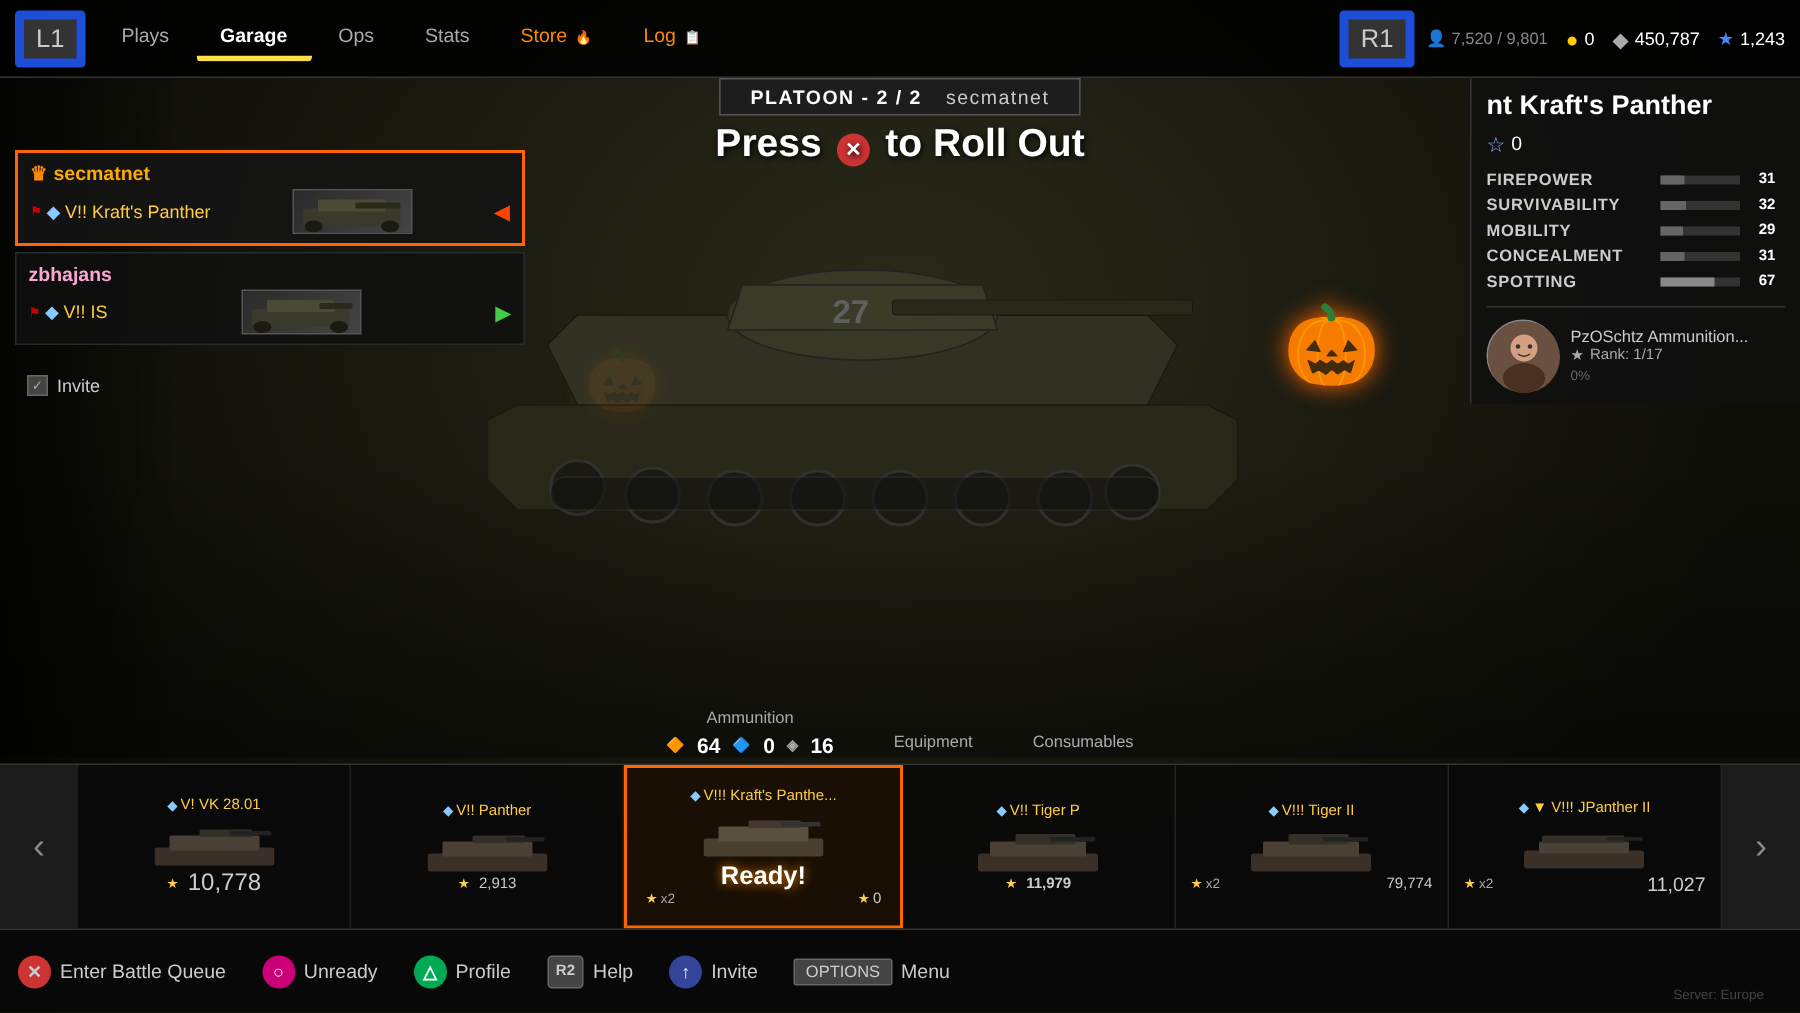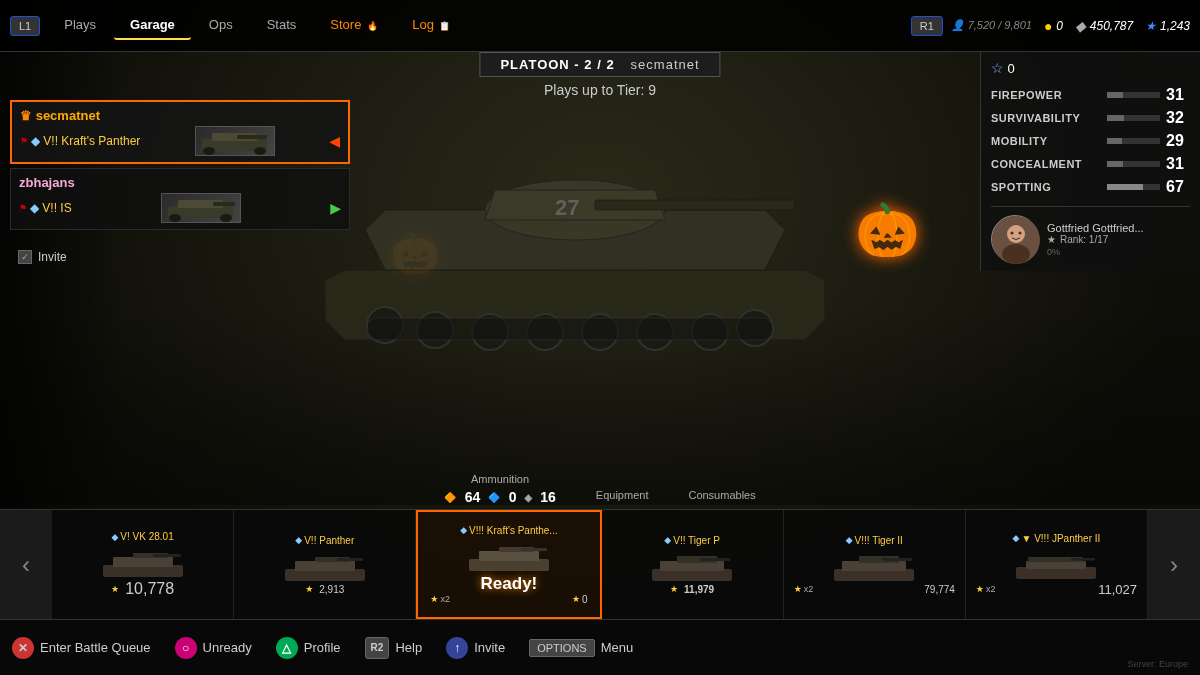--- a/index.html
+++ b/index.html
@@ -30,24 +30,24 @@
       background: rgba(0,0,0,0.85);
       display: flex;
       align-items: center;
       padding: 0 10px;
       z-index: 10;
       border-bottom: 1px solid #333;
     }
 
     .nav-btn-l1 {
       background: #333;
-      border: 1px solid #1d4ed8;
+      border: 6px solid #1d4ed8;
       color: #ccc;
       padding: 3px 8px;
-      font-size: 11px;
+      font-size: 17px;
       border-radius: 3px;
       margin-right: 8px;
     }
 
     .nav-tabs {
       display: flex;
       gap: 2px;
       flex: 1;
     }
 
@@ -55,29 +55,28 @@
       padding: 6px 16px;
       font-size: 13px;
       color: #aaa;
       cursor: pointer;
       border-radius: 3px;
     }
 
     .nav-tab.active {
       color: #fff;
       font-weight: bold;
-      border-bottom: 2px solid #fde047;
+      border-bottom: 4px solid #fde047;
     }
 
     .nav-right {
       display: flex;
       align-items: center;
       gap: 12px;
       font-size: 12px;
-      font-style: italic;
     }
 
     .nav-currency {
       display: flex;
       align-items: center;
       gap: 4px;
     }
 
     .gold-icon { color: #ffcc00; font-size: 14px; }
     .silver-icon { color: #aaaaaa; font-size: 14px; }
@@ -263,25 +262,25 @@
       background: #333;
       margin: 0 6px;
     }
 
     .stat-bar {
       height: 100%;
       background: #888;
     }
 
     .stat-value {
-      font-size: 16px;
+      font-size: 10px;
       font-weight: bold;
       color: #fff;
       width: 24px;
-      text-align: left;
+      text-align: center;
     }
 
     .crew-section {
       margin-top: 10px;
       padding-top: 8px;
       border-top: 1px solid #333;
     }
 
     .crew-info {
       display: flex;
@@ -560,21 +559,25 @@
     </div>
   </div>
 </div>
 
 <div class="platoon-bar">
   <span>PLATOON - 2 / 2</span>
   <span style="color:#ccc;font-weight:normal;">secmatnet</span>
 </div>
 
 <div class="roll-out-prompt">
-  <div class="tier-text">Plays up to Tier: 9</div>
+  <div class="press-text">
+    <span>Press</span>
+    <span class="x-button">✕</span>
+    <span>to Roll Out</span>
+  </div>
 </div>
 
 <div class="left-panel">
 
   <div class="platoon-member self">
     <div class="member-name">
       <span style="color:#ff8800;">♛</span>
       <span>secmatnet</span>
     </div>
     <div class="member-tank">
@@ -621,20 +624,21 @@
 
   <div class="invite-btn">
     <div class="invite-checkbox">
       <span style="font-size:9px;color:#aaa;">✓</span>
     </div>
     <span>Invite</span>
   </div>
 </div>
 
 <div class="right-panel">
+  <div class="tank-title">nt Kraft's Panther</div>
   <div class="tank-rating">
     <span class="star-icon">☆</span>
     <span style="font-size:13px;">0</span>
   </div>
 
   <div>
     <div class="stat-row">
       <span class="stat-label">FIREPOWER</span>
       <div class="stat-bar-container">
         <div class="stat-bar" style="width:31%;background:#666;"></div>
@@ -678,21 +682,21 @@
           <circle cx="24" cy="24" r="24" fill="#6a5040"></circle>
           <circle cx="24" cy="18" r="9" fill="#d4a080"></circle>
           <ellipse cx="24" cy="38" rx="14" ry="10" fill="#4a3020"></ellipse>
 
           <circle cx="20" cy="17" r="1.5" fill="#333"></circle>
           <circle cx="28" cy="17" r="1.5" fill="#333"></circle>
           <path d="M20 22 Q24 25 28 22" stroke="#333" stroke-width="1" fill="none"></path>
         </svg>
       </div>
       <div>
-        <div class="crew-name">Gottfried Gottfried...</div>
+        <div class="crew-name">PzOSchtz Ammunition...</div>
         <div class="crew-rank">
           <span>★</span>
           <span>Rank: 1/17</span>
         </div>
         <div style="font-size:9px;color:#666;margin-top:2px;">0%</div>
       </div>
     </div>
   </div>
 </div>
 
@@ -861,16 +865,16 @@
   <div class="action-item">
     <div class="action-icon icon-d" style="color:#fff;">↑</div>
     <span>Invite</span>
   </div>
 
   <div class="action-item">
     <span class="options-btn">OPTIONS</span>
     <span>Menu</span>
   </div>
 
-  <div style="position:absolute;bottom:4px;right:12px;">
+  <div style="position:absolute;bottom:4px;right:24px;">
     <span style="font-size:9px;color:#444;">Server:  Europe</span>
   </div>
 </div>
 
 </body></html>

